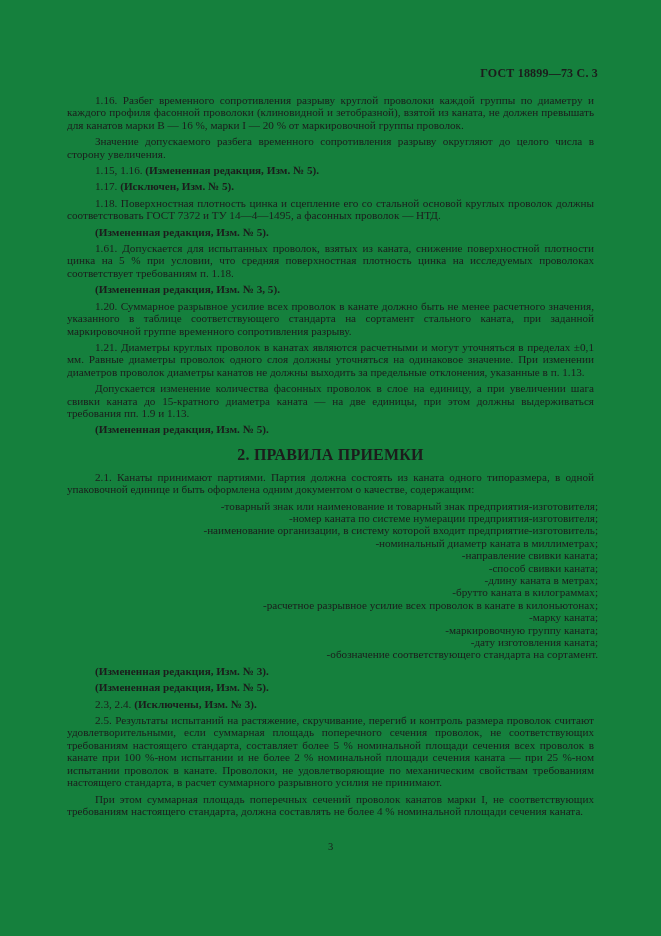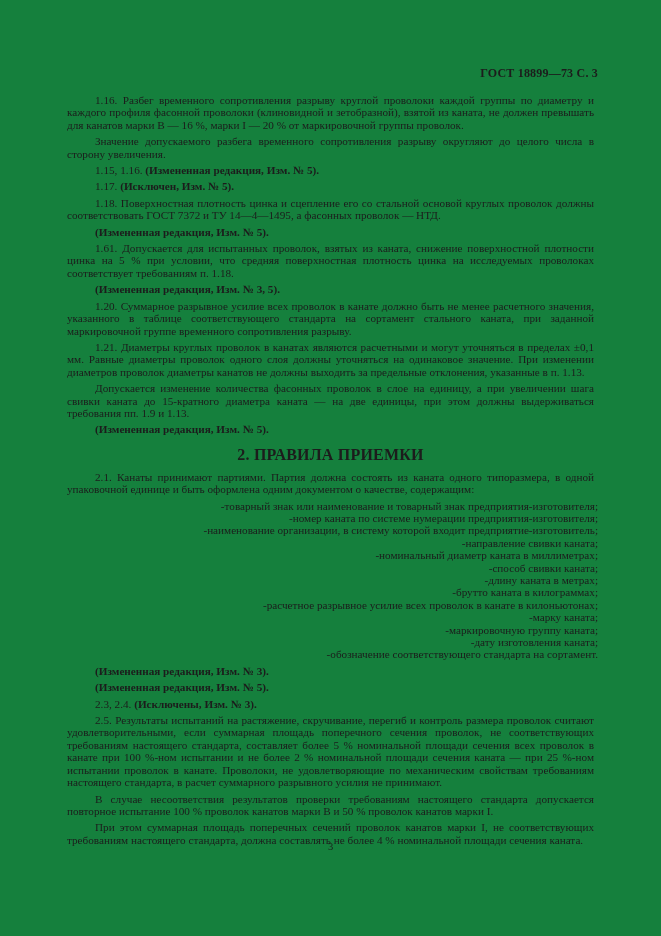--- a/index.html
+++ b/index.html
@@ -91,33 +91,32 @@
         <p class="para"><span>1.20.  Суммарное разрывное усилие всех проволок в канате должно быть не менее расчетного значения, указанного в таблице соответствующего стандарта на сортамент стального каната, при заданной маркировочной группе временного сопротивления разрыву.</span></p>
         <p class="para"><span>1.21.  Диаметры круглых проволок в канатах являются расчетными и могут уточняться в пределах ±0,1 мм. Равные диаметры проволок одного слоя должны уточняться на одинаковое значение. При изменении диаметров проволок диаметры канатов не должны выходить за предельные отклонения, указанные в п. 1.13.</span></p>
         <p class="para"><span>Допускается изменение количества фасонных проволок в слое на единицу, а при увеличении шага свивки каната до 15-кратного диаметра каната — на две единицы, при этом должны выдерживаться требования пп. 1.9 и 1.13.</span></p>
         <p class="para"><span class="b">(Измененная редакция, Изм. № 5).</span></p>
         <div class="section-heading">2.  ПРАВИЛА ПРИЕМКИ</div>
         <p class="para"><span>2.1.  Канаты принимают партиями. Партия должна состоять из каната одного типоразмера, в одной упаковочной единице и быть оформлена одним документом о качестве, содержащим:</span></p>
         <div class="list">
           <div class="list-item"><span class="dash">-</span>товарный знак или наименование и товарный знак предприятия-изготовителя;</div>
           <div class="list-item"><span class="dash">-</span>номер каната по системе нумерации предприятия-изготовителя;</div>
           <div class="list-item"><span class="dash">-</span>наименование организации, в систему которой входит предприятие-изготовитель;</div>
+          <div class="list-item"><span class="dash">-</span>номинальный диаметр каната в миллиметрах;</div>
           <div class="list-item"><span class="dash">-</span>направление свивки каната;</div>
-          <div class="list-item"><span class="dash">-</span>номинальный диаметр каната в миллиметрах;</div>
           <div class="list-item"><span class="dash">-</span>способ свивки каната;</div>
           <div class="list-item"><span class="dash">-</span>длину каната в метрах;</div>
           <div class="list-item"><span class="dash">-</span>брутто каната в килограммах;</div>
           <div class="list-item"><span class="dash">-</span>расчетное разрывное усилие всех проволок в канате в килоньютонах;</div>
           <div class="list-item"><span class="dash">-</span>марку каната;</div>
           <div class="list-item"><span class="dash">-</span>маркировочную группу каната;</div>
           <div class="list-item"><span class="dash">-</span>дату изготовления каната;</div>
           <div class="list-item"><span class="dash">-</span>обозначение соответствующего стандарта на сортамент.</div>
         </div>
         <p class="para"><span class="b">(Измененная редакция, Изм. № 3).</span></p>
         <p class="para"><span class="b">(Измененная редакция, Изм. № 5).</span></p>
         <p class="para"><span>2.3, 2.4.  </span><span class="b">(Исключены, Изм. № 3).</span></p>
         <p class="para"><span>2.5.  Результаты испытаний на растяжение, скручивание, перегиб и контроль размера проволок считают удовлетворительными, если суммарная площадь поперечного сечения проволок, не соответствующих требованиям настоящего стандарта, составляет более 5 % номинальной площади сечения всех проволок в канате при 100 %-ном испытании и не более 2 % номинальной площади сечения каната — при 25 %-ном испытании проволок в канате. Проволоки, не удовлетворяющие по механическим свойствам требованиям настоящего стандарта, в расчет суммарного разрывного усилия не принимают.</span></p>
-        <p class="para"><span>В случае несоответствия результатов проверки требованиям настоящего стандарта допускается повторное испытание 100 % проволок канатов марки В и 50 % проволок канатов марки I.</span></p>
         <p class="para"><span>При этом суммарная площадь поперечных сечений проволок канатов марки I, не соответствующих требованиям настоящего стандарта, должна составлять не более 4 % номинальной площади сечения каната.</span></p>
       </div>
   </div>
   <div class="page-number">3</div>
 </div>
 
 </body></html>

